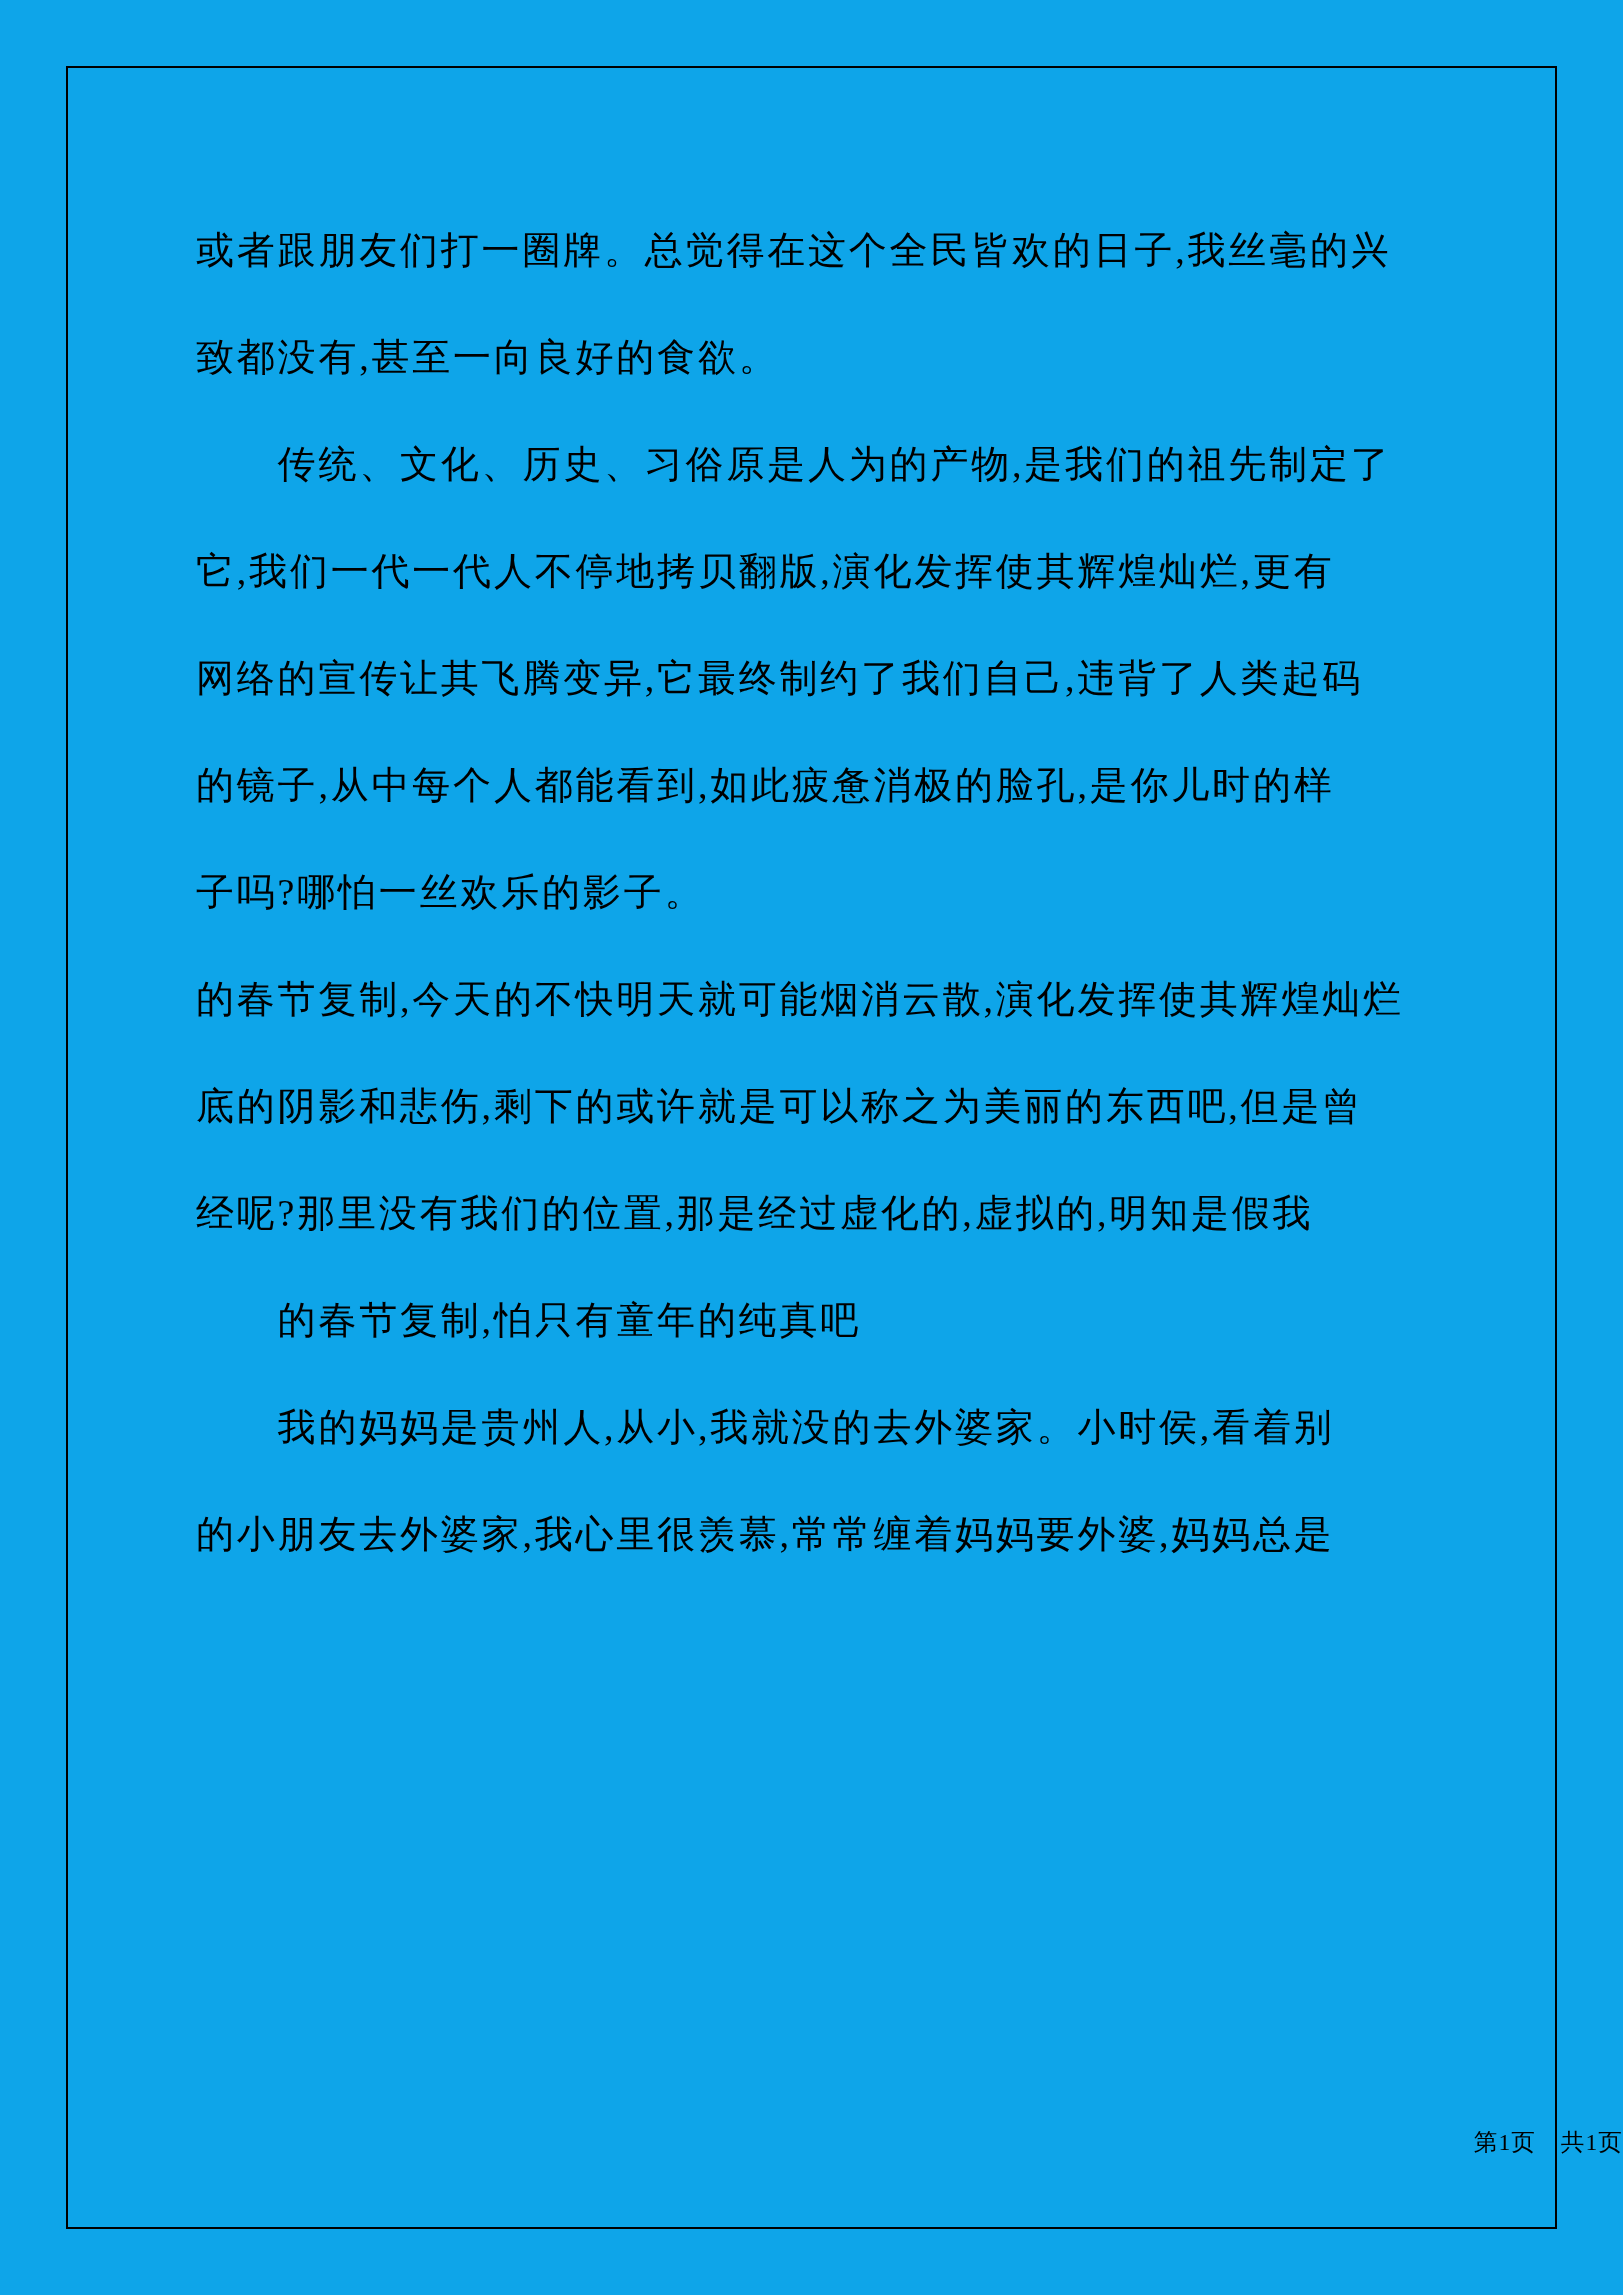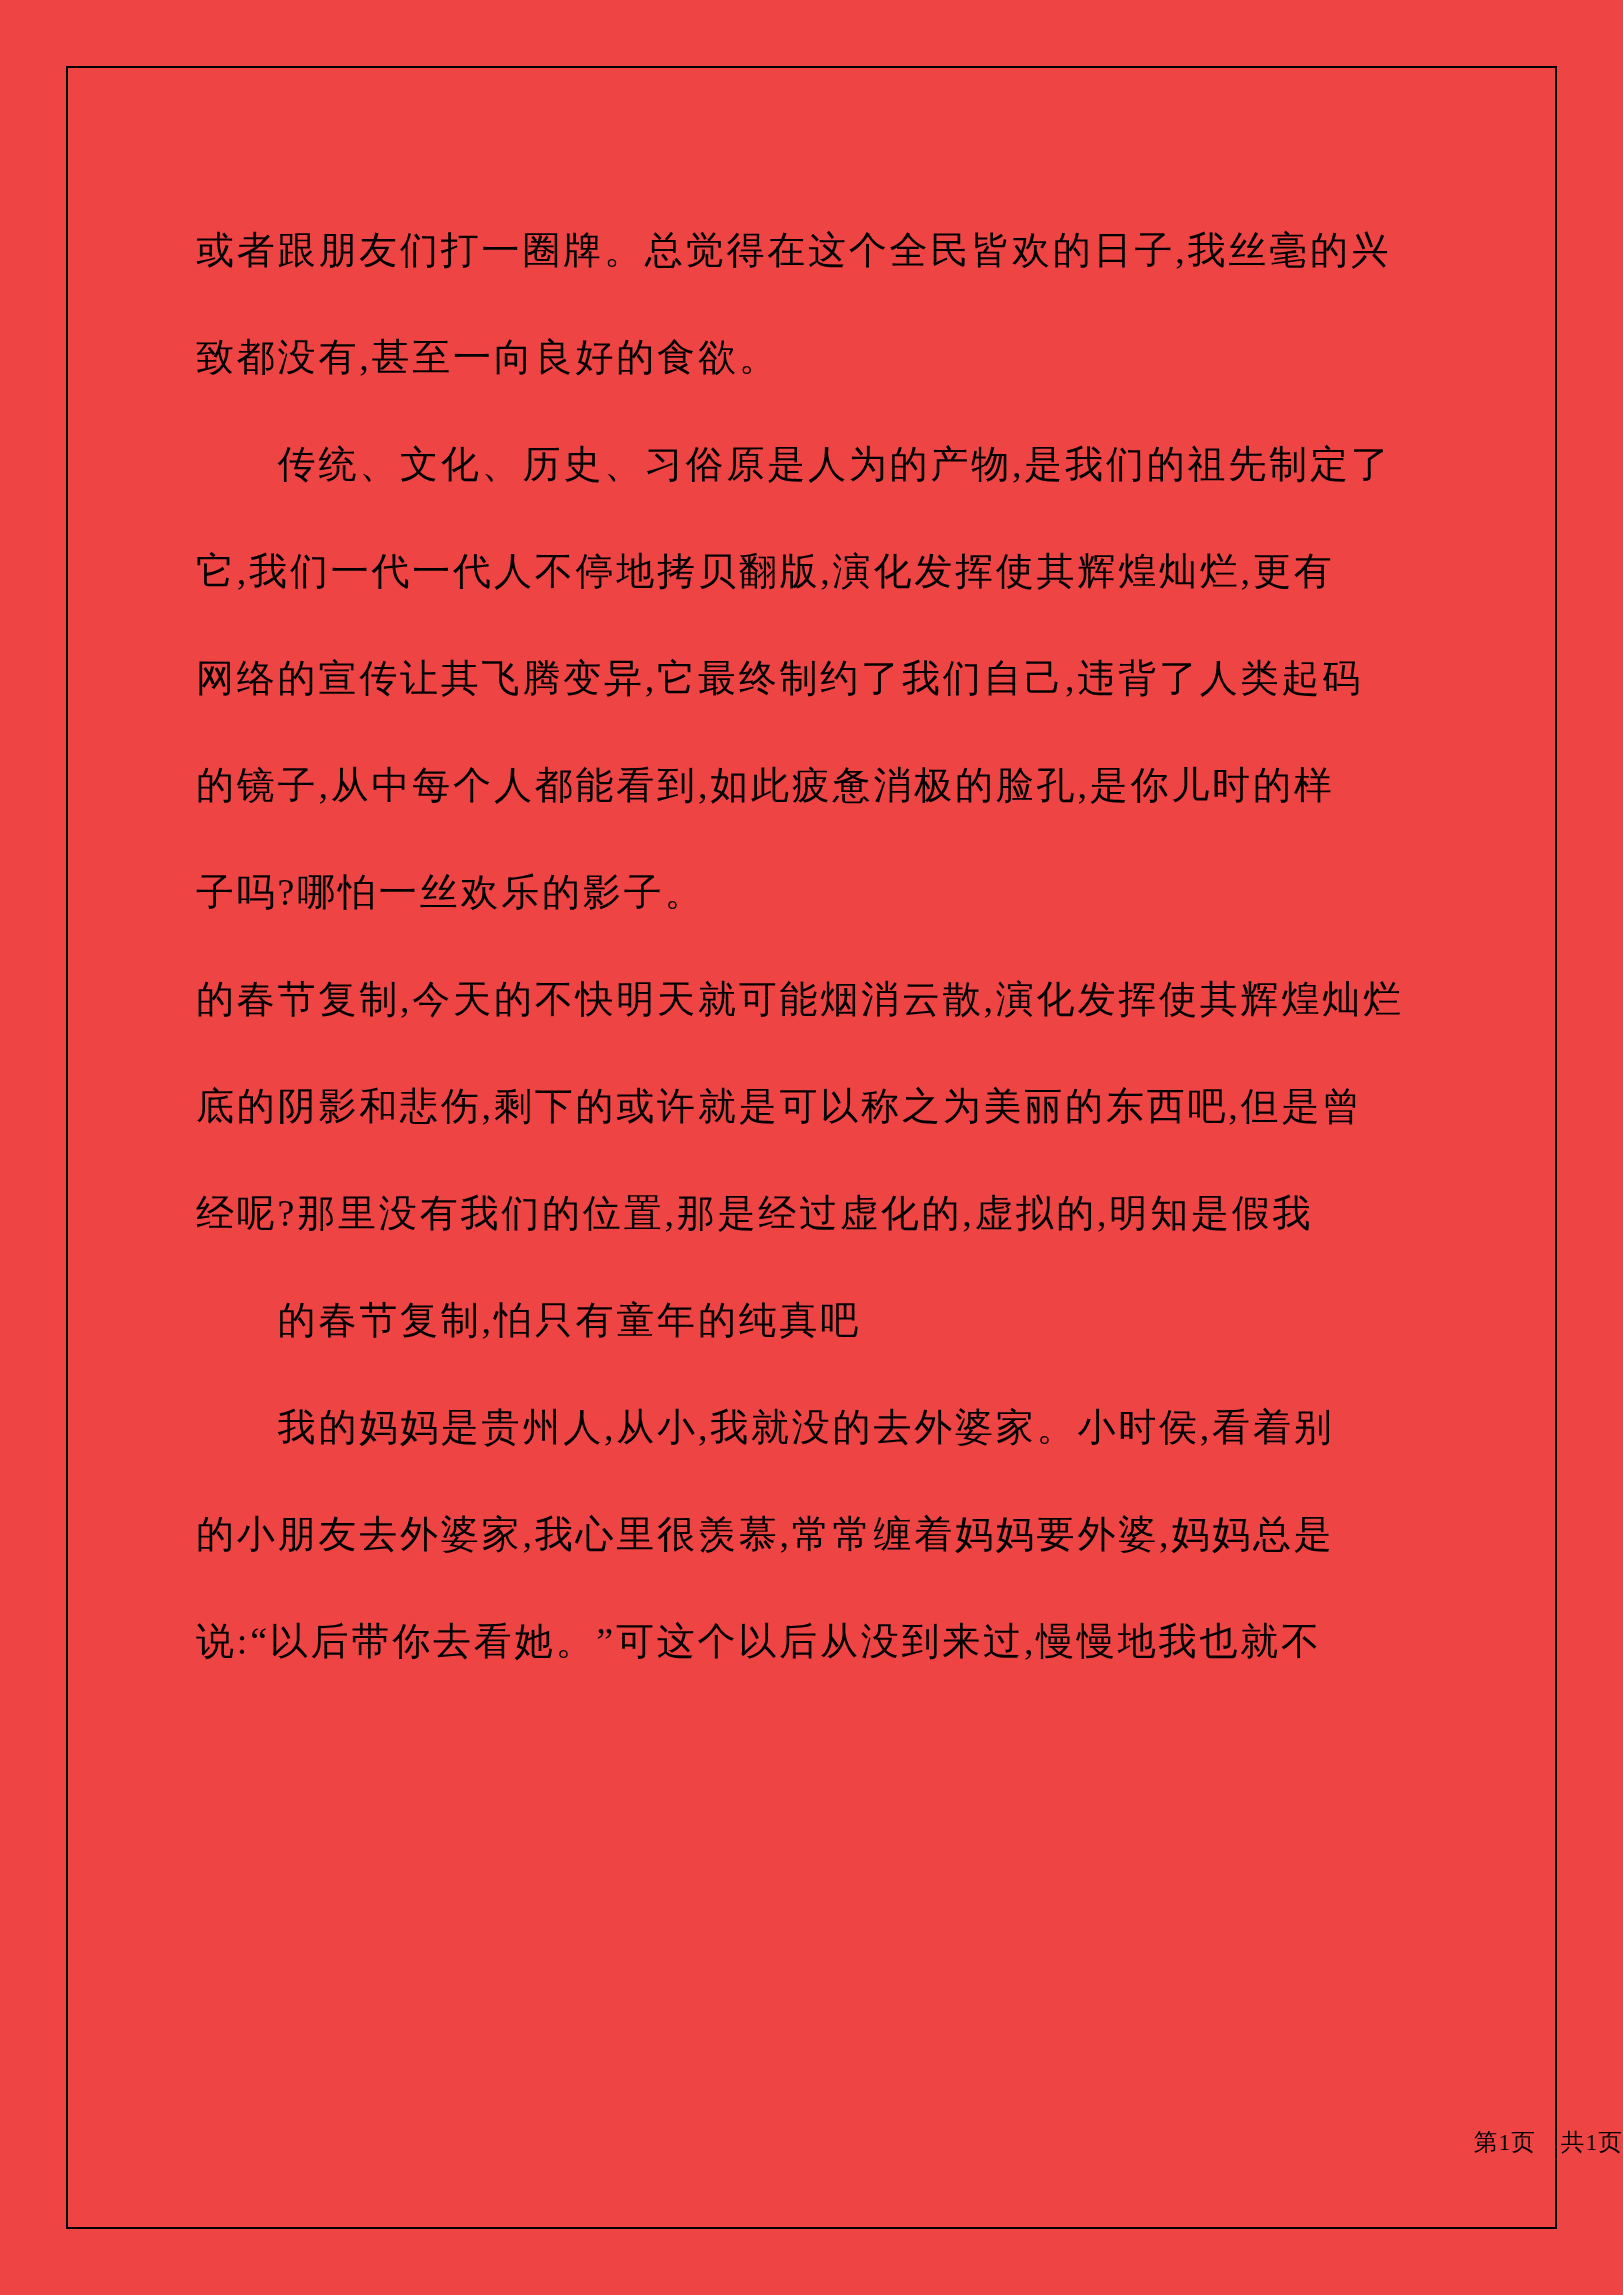--- a/index.html
+++ b/index.html
@@ -4,21 +4,21 @@
 <style>
   html, body {
     margin: 0;
     padding: 0;
     background: #ffffff;
   }
   .page {
     position: relative;
     width: 1623px;
     height: 2295px;
-    background: #ef4444;
+    background: #0ea5e9;
     font-family: "Liberation Serif", "DejaVu Serif", serif;
     color: #000000;
     overflow: hidden;
   }
   .border-frame {
     position: absolute;
     left: 66px;
     top: 66px;
     width: 1491px;
     height: 2163px;
@@ -76,19 +76,18 @@
       <div class="line">的春节复制,今天的不快明天就可能烟消云散,演化发挥使其辉煌灿烂</div>
       <div class="line">底的阴影和悲伤,剩下的或许就是可以称之为美丽的东西吧,但是曾</div>
       <div class="line">经呢?那里没有我们的位置,那是经过虚化的,虚拟的,明知是假我</div>
     </div>
     <div class="para">
       <div class="line">　　的春节复制,怕只有童年的纯真吧</div>
     </div>
     <div class="para">
       <div class="line">　　我的妈妈是贵州人,从小,我就没的去外婆家。小时侯,看着别</div>
       <div class="line">的小朋友去外婆家,我心里很羡慕,常常缠着妈妈要外婆,妈妈总是</div>
-      <div class="line">说:“以后带你去看她。”可这个以后从没到来过,慢慢地我也就不</div>
     </div>
   </div>
 
   <div class="footer">第1页　共1页</div>
 </div>
 
 
 </body></html>

